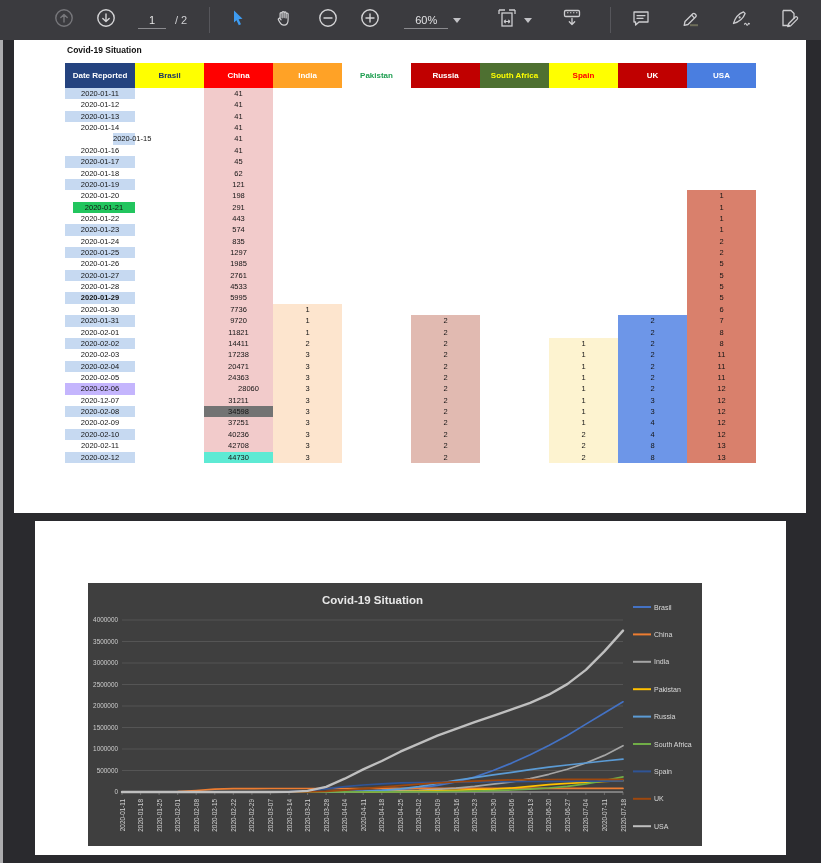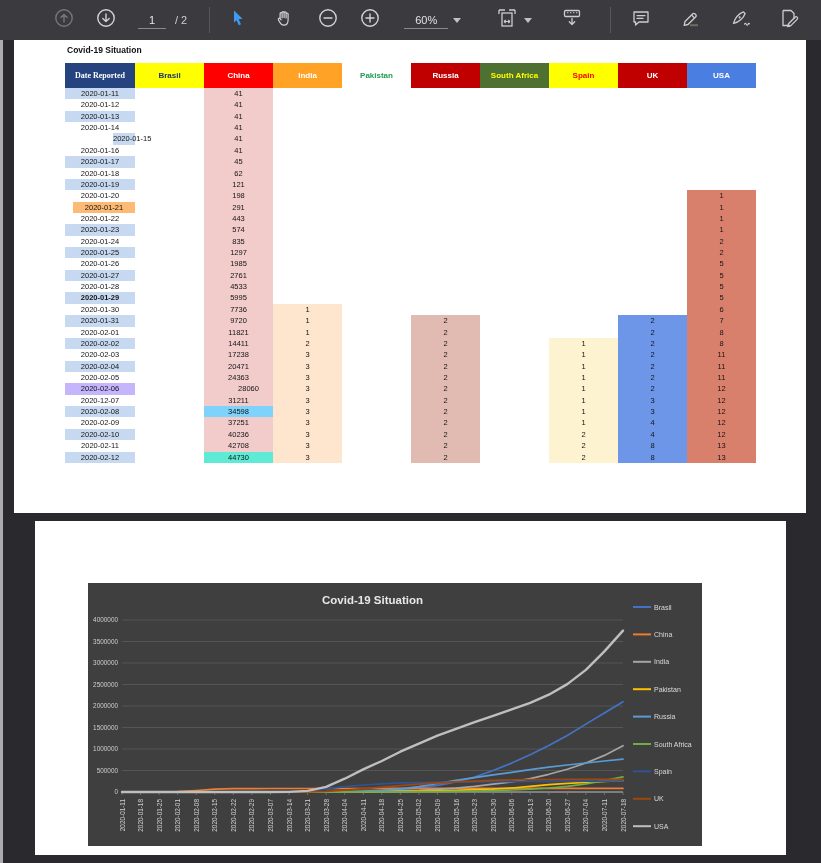--- a/index.html
+++ b/index.html
@@ -138,21 +138,21 @@
         </svg>
     </span>
   </div>
 </div>
 
 <div class="left-strip"></div>
 
 <div class="page1">
   <div class="doc-title">Covid-19 Situation</div>
   <div class="covid-table">
-      <div class="th" style="background: rgb(36, 67, 127); color: rgb(255, 255, 255); font-family: Liberation Serif, serif;">Date Reported</div>
+      <div class="th" style="background: rgb(36, 67, 127); color: rgb(255, 255, 255);">Date Reported</div>
       <div class="th" style="background: rgb(255, 255, 0); color: rgb(31, 56, 100);">Brasil</div>
       <div class="th" style="background: rgb(255, 0, 0); color: rgb(255, 255, 255);">China</div>
       <div class="th" style="background: rgb(255, 162, 38); color: rgb(255, 255, 255);">India</div>
       <div class="th" style="color: rgb(30, 158, 80);">Pakistan</div>
       <div class="th" style="background: rgb(192, 0, 0); color: rgb(255, 255, 255);">Russia</div>
       <div class="th" style="background: rgb(78, 112, 49); color: rgb(255, 255, 0);">South Africa</div>
       <div class="th" style="background: rgb(255, 255, 0); color: rgb(255, 0, 0);">Spain</div>
       <div class="th" style="background: rgb(192, 0, 0); color: rgb(255, 255, 255);">UK</div>
       <div class="th" style="background: rgb(74, 126, 224); color: rgb(255, 255, 255);">USA</div>
       <div class="td" style="background: rgb(198, 217, 241);">2020-01-11</div>
@@ -248,21 +248,21 @@
       <div class="td">2020-01-20</div>
       <div class="td"></div>
       <div class="td" style="background: rgb(242, 203, 203);">198</div>
       <div class="td"></div>
       <div class="td"></div>
       <div class="td"></div>
       <div class="td"></div>
       <div class="td"></div>
       <div class="td"></div>
       <div class="td" style="background: rgb(217, 128, 108);">1</div>
-      <div class="td" style="background: #fdba74; margin-left: 8px;">2020-01-21</div>
+      <div class="td" style="background: #22c55e; margin-left: 8px;">2020-01-21</div>
       <div class="td"></div>
       <div class="td" style="background: rgb(242, 203, 203);">291</div>
       <div class="td"></div>
       <div class="td"></div>
       <div class="td"></div>
       <div class="td"></div>
       <div class="td"></div>
       <div class="td"></div>
       <div class="td" style="background: rgb(217, 128, 108);">1</div>
       <div class="td">2020-01-22</div>
@@ -430,21 +430,21 @@
       <div class="td" style="background: rgb(242, 203, 203);">31211</div>
       <div class="td" style="background: rgb(253, 229, 206);">3</div>
       <div class="td"></div>
       <div class="td" style="background: rgb(225, 186, 177);">2</div>
       <div class="td"></div>
       <div class="td" style="background: rgb(253, 243, 208);">1</div>
       <div class="td" style="background: rgb(109, 150, 232);">3</div>
       <div class="td" style="background: rgb(217, 128, 108);">12</div>
       <div class="td" style="background: rgb(198, 217, 241);">2020-02-08</div>
       <div class="td"></div>
-      <div class="td" style="background: #7dd3fc; text-align: center;">34598</div>
+      <div class="td" style="background: #737373; text-align: center;">34598</div>
       <div class="td" style="background: rgb(253, 229, 206);">3</div>
       <div class="td"></div>
       <div class="td" style="background: rgb(225, 186, 177);">2</div>
       <div class="td"></div>
       <div class="td" style="background: rgb(253, 243, 208);">1</div>
       <div class="td" style="background: rgb(109, 150, 232);">3</div>
       <div class="td" style="background: rgb(217, 128, 108);">12</div>
       <div class="td">2020-02-09</div>
       <div class="td"></div>
       <div class="td" style="background: rgb(242, 203, 203);">37251</div>

